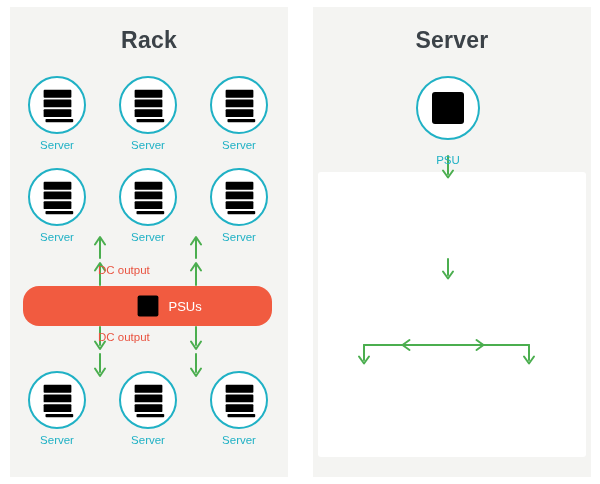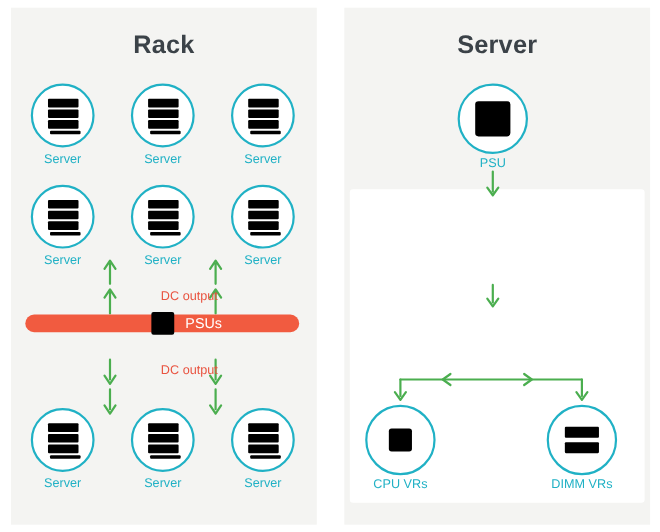--- a/index.html
+++ b/index.html
@@ -18,34 +18,34 @@
   }
   .node{position:absolute;width:80px;text-align:center;}
   .circle{
     box-sizing:border-box;margin:0 auto;background:#fff;
     border:2px solid var(--teal,#20b1c5);border-radius:50%;
     display:flex;align-items:center;justify-content:center;color:var(--teal,#20b1c5);
   }
   .circle-sm{width:58px;height:58px;}
   .circle-lg{width:64px;height:64px;}
   .node-label{margin-top:5px;font-size:11.5px;color:var(--teal,#20b1c5);line-height:13px;}
-  .node-lg .node-label{margin-top:3px;}
+  .node-lg .node-label{margin-top:14px;}
   .ic{display:block;}
   .ic-sm{width:37px;height:37px;}
   .ic-lg{width:40px;height:40px;}
   .arrow-layer{position:absolute;left:0;top:0;pointer-events:none;}
   .arrow-layer path,.arrow-layer polyline,.arrow-layer line{
     stroke:var(--green,#4bae4f);stroke-width:2;fill:none;stroke-linecap:round;stroke-linejoin:round;
   }
   .dc-label{
-    position:absolute;width:100px;text-align:right;
+    position:absolute;width:100px;text-align:left;
     font-size:11.5px;color:var(--dc-text,#e95340);
   }
   .psu-bar{
-    position:absolute;left:13px;top:279px;width:249px;height:16px;border-radius:16px;
+    position:absolute;left:13px;top:279px;width:249px;height:40px;border-radius:16px;
     background:var(--orange,#f15b40);color:#fff;
   }
   .psu-bar-icon{position:absolute;left:50%;top:50%;transform:translate(-50%,-50%);width:26px;height:26px;color:#fff;}
   .psu-bar-label{
     position:absolute;left:calc(50% + 21px);top:50%;transform:translateY(-50%);
     font-size:13px;color:#fff;
   }
   .white-box{position:absolute;left:5px;top:165px;width:268px;height:285px;background:var(--box-bg,#fff);border-radius:3px;}
   
   .ic *{vector-effect:none;}
@@ -266,31 +266,15 @@
       <div class="circle circle-lg">
           <svg class="ic ic-lg" viewBox="0 0 40 40">
             <use href="#icon-fan"></use>
           </svg>
         </div>
       <div class="node-label">PSU</div>
     </div>
 
 
 
-    <div class="node node-lg" style="left:11px;top:361px">
-      <div class="circle circle-lg">
-          <svg class="ic ic-lg" viewBox="0 0 40 40">
-            <use href="#icon-cpu"></use>
-          </svg>
-        </div>
-      <div class="node-label">CPU VRs</div>
-    </div>
-
-    <div class="node node-lg" style="left:176px;top:361px">
-      <div class="circle circle-lg">
-          <svg class="ic ic-lg" viewBox="0 0 40 40">
-            <use href="#icon-dimm"></use>
-          </svg>
-        </div>
-      <div class="node-label">DIMM VRs</div>
-    </div>
+
   </div>
 </div>
 
 </body></html>

